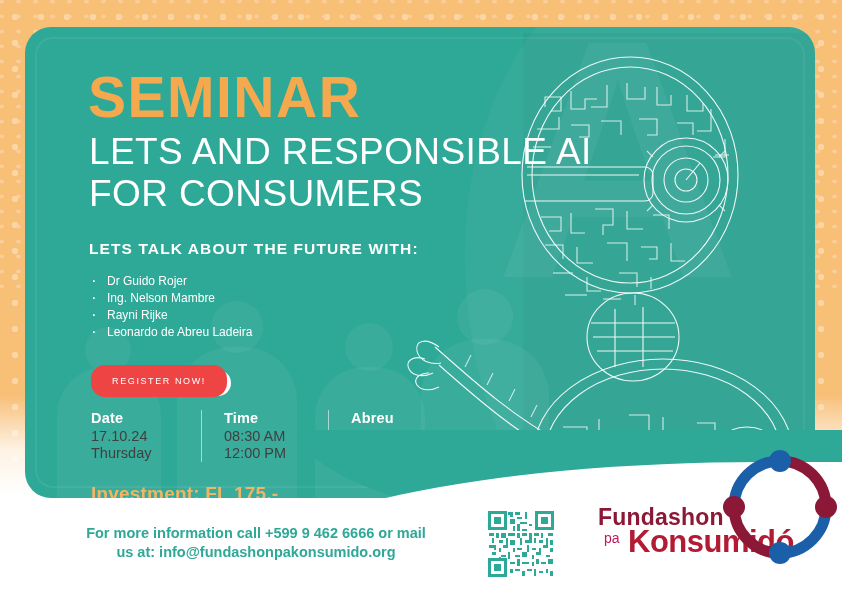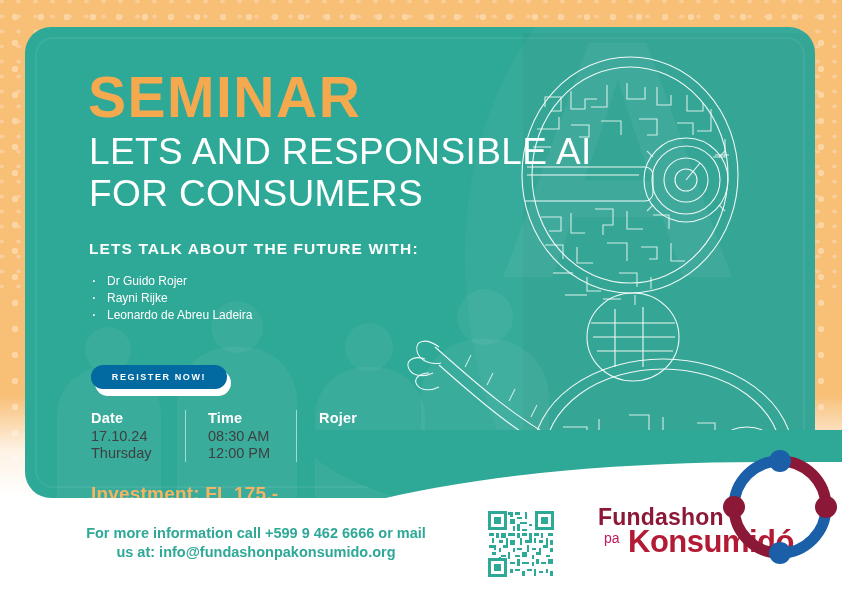--- a/index.html
+++ b/index.html
@@ -116,29 +116,29 @@
   }
   .speakers li::before{
     content:"\00B7";position:absolute;left:2px;top:-1px;font-size:17px;color:#ffffff;
   }
   .register-wrap{position:absolute;left:66px;top:338px;}
   .register-shadow{
     position:absolute;left:4px;top:5px;width:136px;height:26px;
     background:#ffffff;border-radius:14px;
   }
   .register{
-    position:relative;display:block;width:136px;height:24px;
-    background:#0369a1;color:#ffffff;border:none;border-radius:14px;
-    font-size:9px;font-weight:700;letter-spacing:1.6px;
+    position:relative;display:block;width:136px;height:32px;
+    background:#ef4444;color:#ffffff;border:none;border-radius:14px;
+    font-size:9px;font-weight:400;letter-spacing:1.6px;
     font-family:"Liberation Sans", sans-serif;cursor:pointer;
   }
 
   
   .info{position:absolute;left:66px;top:383px;display:flex;}
-  .info-col{position:relative;padding-right:14px;}
+  .info-col{position:relative;padding-right:30px;}
   .info-col.sep{border-right:1.6px solid rgba(255,255,255,.55);margin-right:22px;}
   .info-h{font-size:14.5px;font-weight:700;color:#ffffff;letter-spacing:.2px;margin-bottom:2px;}
   .info-l{font-size:14.5px;font-weight:300;color:#404040;line-height:17px;}
   .c-date{width:80px;}
   .c-time{width:74px;}
 
   .investment{
     position:absolute;left:66px;top:456px;
     font-size:19px;font-weight:700;color:#f5b462;letter-spacing:.2px;
   }
@@ -288,20 +288,21 @@
     <div class="seminar">SEMINAR</div>
     <div class="subtitle">
       <div>LETS AND RESPONSIBLE AI</div>
       <div>FOR CONSUMERS</div>
     </div>
 
     <div class="lets-talk">LETS TALK ABOUT THE FUTURE WITH:</div>
 
     <ul class="speakers">
       <li>Dr Guido Rojer</li>
+      <li>Ing. Nelson Mambre</li>
       <li>Rayni Rijke</li>
       <li>Leonardo de Abreu Ladeira</li>
     </ul>
 
     <div class="register-wrap">
       <div class="register-shadow"></div>
       <button class="register">REGISTER NOW!</button>
     </div>
 
     <div class="info">
@@ -309,21 +310,21 @@
         <div class="info-h">Date</div>
         <div class="info-l">17.10.24</div>
         <div class="info-l">Thursday</div>
       </div>
       <div class="info-col sep c-time">
         <div class="info-h">Time</div>
         <div class="info-l">08:30 AM</div>
         <div class="info-l">12:00 PM</div>
       </div>
       <div class="info-col">
-        <div class="info-h">Rojer</div>
+        <div class="info-h">Abreu</div>
         <div class="info-l">Renaissance Wind Creek Resort</div>
         <div class="info-l">Curaçao</div>
       </div>
     </div>
 
     <div class="investment">Investment: FL 175,-</div>
   </div>
 
   <div class="spill"></div>
   <div class="spill-mask"></div>

